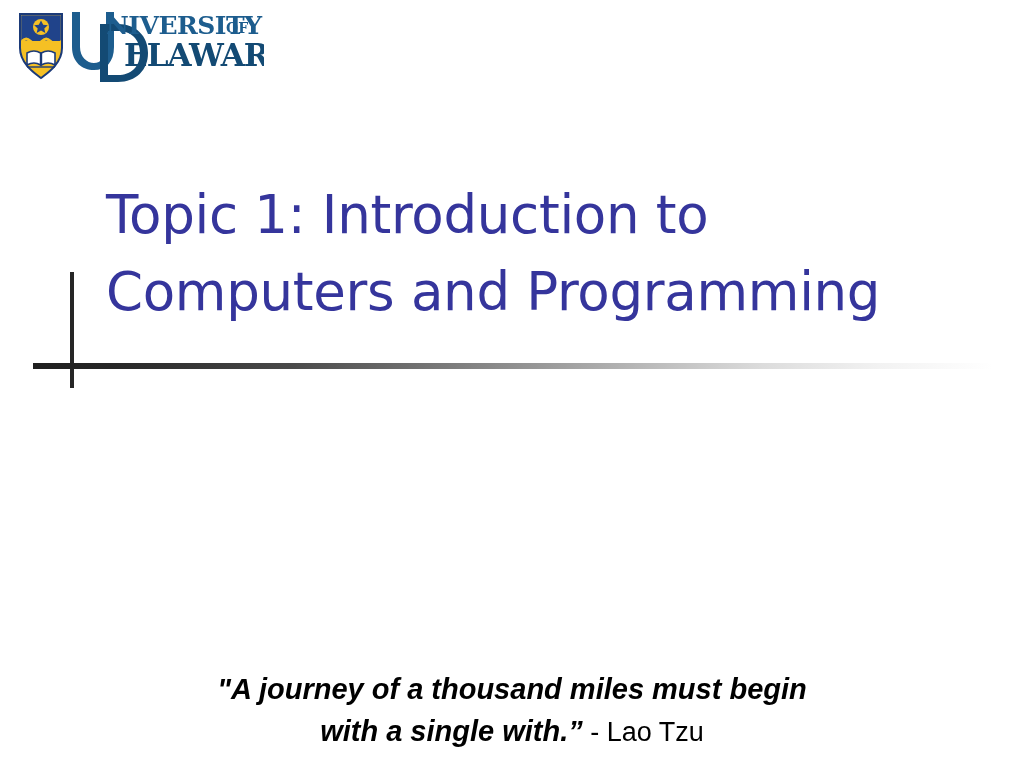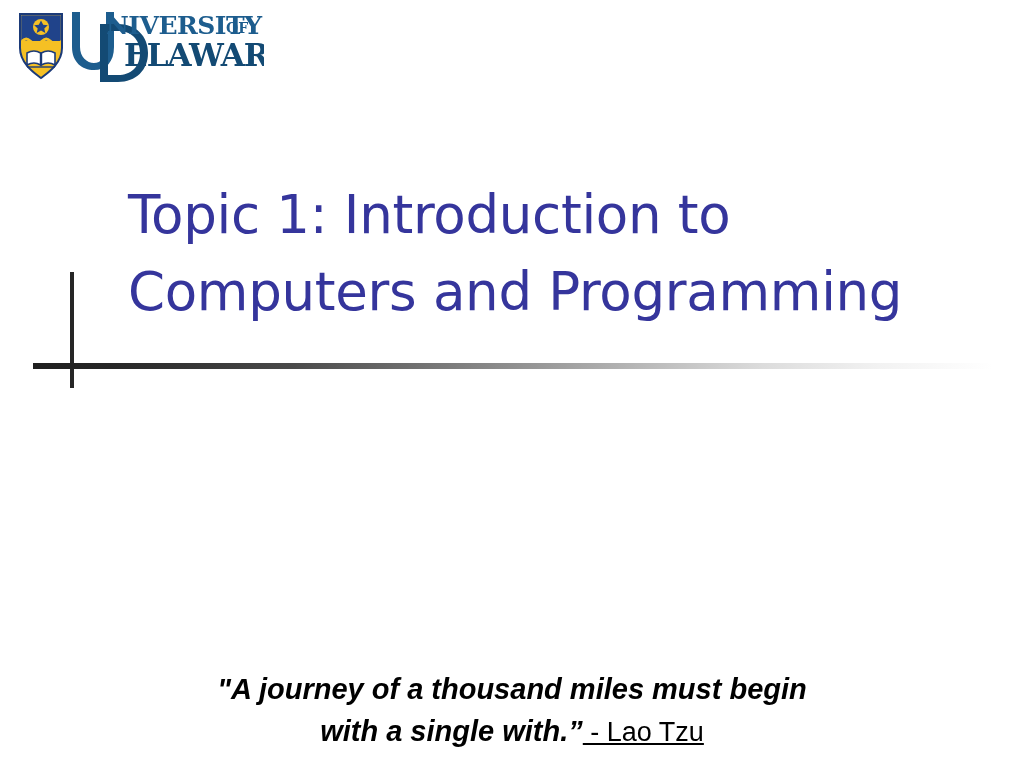--- a/index.html
+++ b/index.html
@@ -28,21 +28,21 @@
   
   #title-block {
     position: absolute;
     left: 0;
     top: 176px;
     width: 1024px;
     height: 220px;
   }
   #slide-title {
     position: absolute;
-    left: 128px;
+    left: 106px;
     top: 0;
     width: 880px;
     color: #35359c;
     font-family: "DejaVu Sans", sans-serif;
     font-size: 53px;
     line-height: 77px;
     font-weight: 400;
     letter-spacing: -0.3px;
     white-space: pre-line;
   }
@@ -80,21 +80,20 @@
   .quote-text {
     font-style: italic;
     font-weight: bold;
     font-family: "Liberation Sans", sans-serif;
   }
   .quote-attrib {
     font-style: normal;
     font-weight: normal;
     font-family: "Liberation Sans", sans-serif;
     font-size: 27px;
-    text-decoration: underline;
   }
 </style>
 </head>
 <body>
 
 <div id="logo">
   <svg width="250" height="84" viewBox="0 0 250 84" xmlns="http://www.w3.org/2000/svg">
 
     <g>
       <path d="M6 14 L48 14 L48 48 C48 64 32 74 27 78 C22 74 6 64 6 48 Z" fill="#f5c024" stroke="#1b3a78" stroke-width="2"></path>

